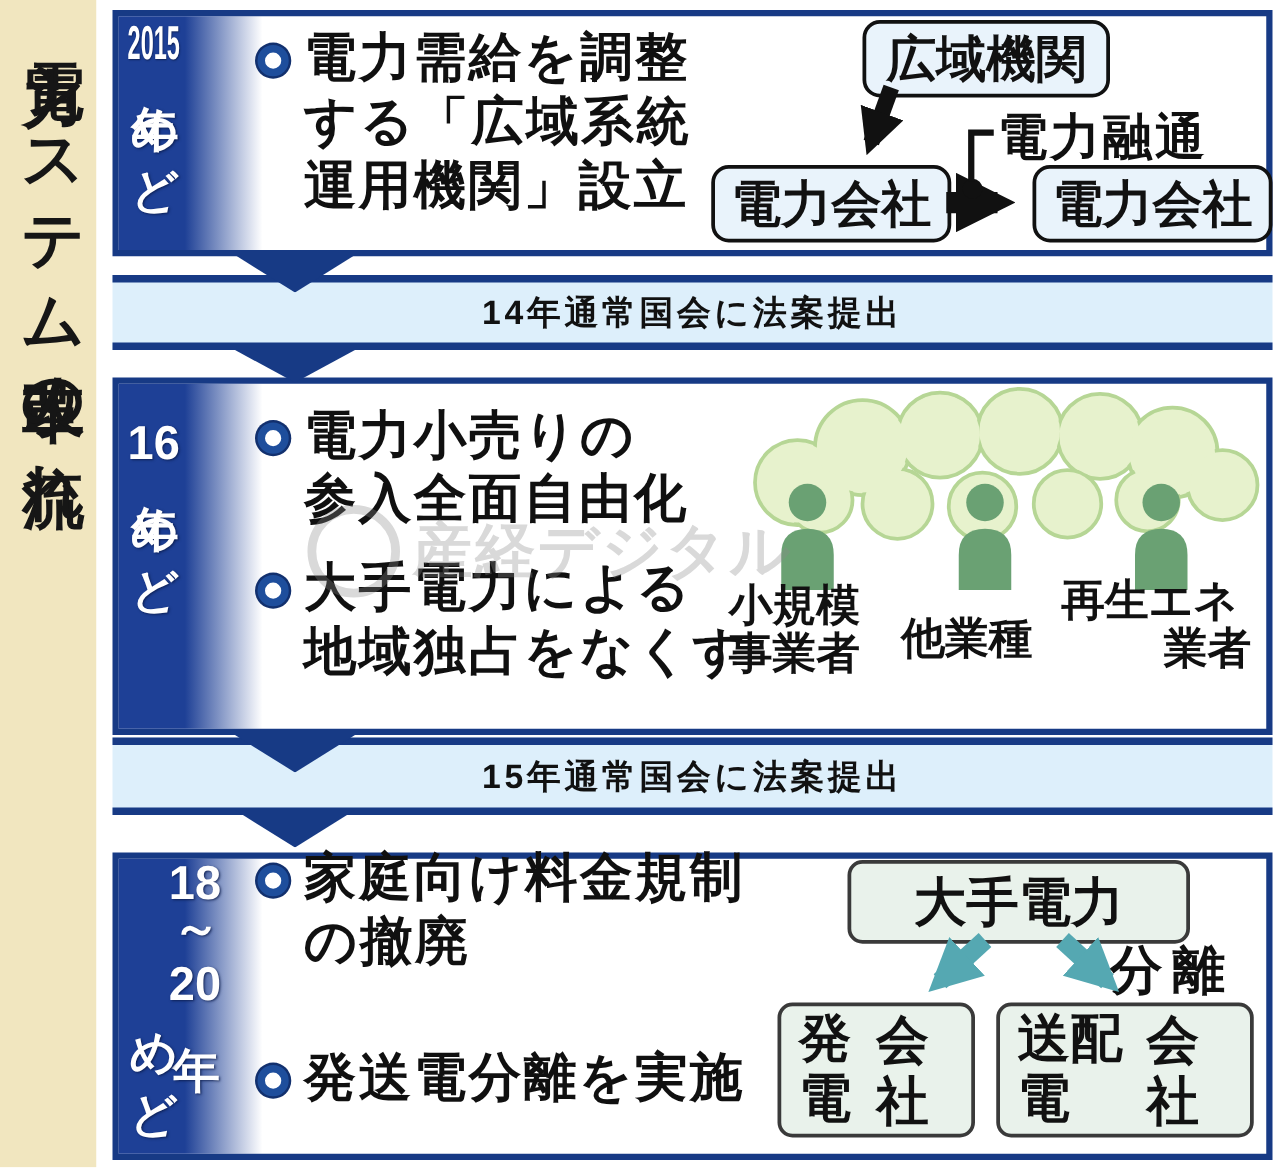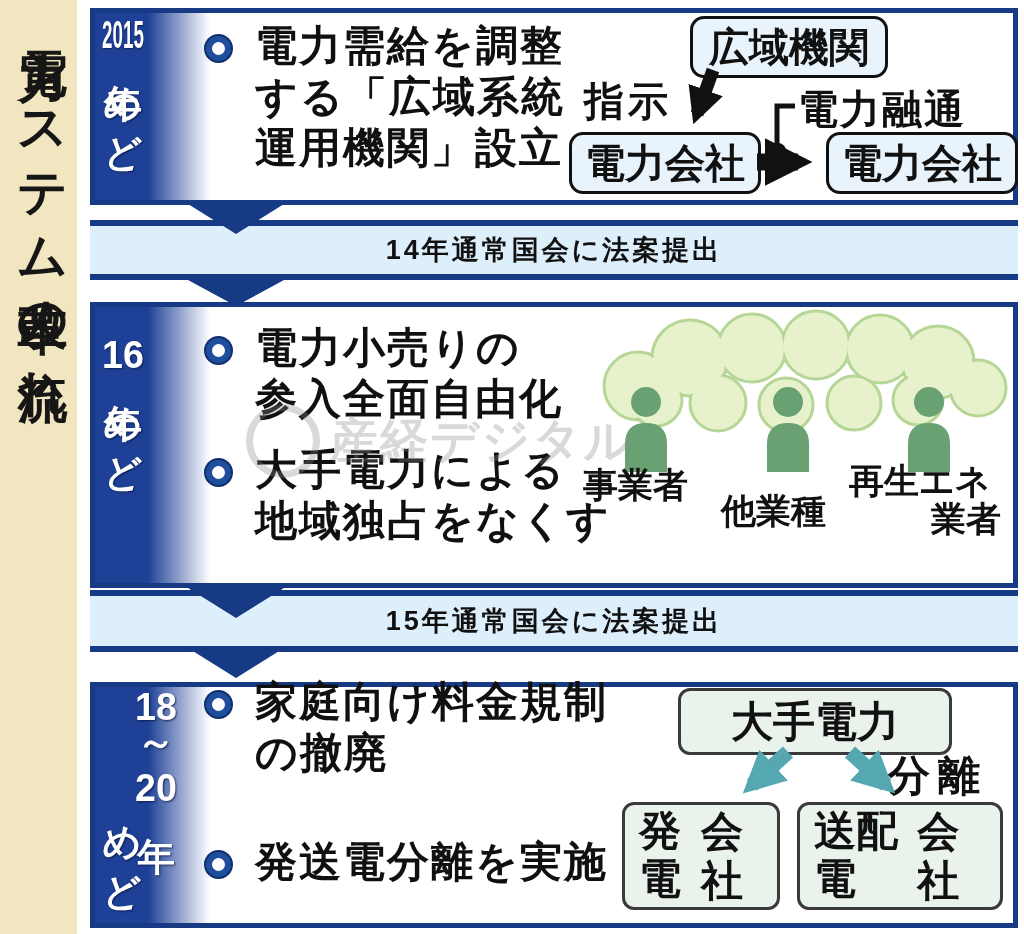--- a/index.html
+++ b/index.html
@@ -15,21 +15,21 @@
   .sec{left:90px;width:928px;background:#fff;border:5px solid #173a85;box-sizing:border-box;}
   .sec1{top:8px;height:197px;}
   .sec2{top:302px;height:286px;}
   .sec3{top:682px;height:246px;}
   .ygrad{position:absolute;left:0;top:0;bottom:0;width:115px;
          background:linear-gradient(to right,#1e4096 0%,#1e4096 46%,rgba(30,64,150,0) 100%);}
   .ylabel{writing-mode:vertical-rl;text-orientation:mixed;color:#fff;font-weight:700;
           font-size:38px;letter-spacing:5px;z-index:2;text-shadow:1px 1px 2px rgba(10,25,70,.8);}
   .tcy{text-combine-upright:all;}
   
-  .bullet{display:flex;gap:24px;z-index:2;}
+  .bullet{display:flex;gap:12px;z-index:2;}
   .ring{width:13px;height:13px;border:6px solid #1e4e9c;border-radius:50%;margin-top:16px;
         flex:none;background:#fff;box-shadow:0 0 0 2px #12306e;}
   .btext{font-family:"DejaVu Serif","Liberation Serif",serif;font-weight:600;font-size:42px;
          line-height:1.22;letter-spacing:2px;white-space:pre-line;color:#101010;}
   
   .banner{left:90px;width:928px;background:#ddeffb;border-top:6px solid #173a85;
           border-bottom:6px solid #173a85;box-sizing:border-box;display:flex;align-items:center;
           justify-content:center;font-weight:700;font-size:27px;letter-spacing:3px;z-index:1;}
   .banner1{top:220px;height:60px;}
   .banner2{top:590px;height:62px;}
@@ -73,21 +73,20 @@
   </div>
   <div class="abs bullet" style="left:206px;top:20px;">
     <span class="ring"></span>
     <div class="btext">電力需給を調整
 する「広域系統
 運用機関」設立</div>
   </div>
   <div class="abs bxb" style="left:690px;top:16px;width:192px;height:56px;">
     <span>広域機関</span>
   </div>
-  <div class="abs slabel" style="left:584px;top:74px;">指示</div>
   <div class="abs slabel" style="left:798px;top:82px;letter-spacing:2px;">電力融通</div>
   <div class="abs bxb" style="left:569px;top:132px;width:186px;height:56px;">
     <span>電力会社</span>
   </div>
   <div class="abs bxb" style="left:826px;top:132px;width:186px;height:56px;">
     <span>電力会社</span>
   </div>
 
   <div class="abs chev" style="top:204px;height:30px;"></div>
   <div class="abs banner banner1">
@@ -156,20 +155,21 @@
       </g>
   </svg>
   <svg class="abs" style="left:900px;top:386px;z-index:2;" width="58" height="86" viewBox="0 0 58 86">
     <g fill="#6aa173">
         <circle cx="29" cy="16" r="15"></circle>
         <path d="M8,86 L8,58 Q8,37 29,37 Q50,37 50,58 L50,86 Z"></path>
       </g>
   </svg>
 
   <div class="abs elabel" style="left:583px;top:466px;">
+    <span>小規模</span>
     <span>事業者</span>
   </div>
   <div class="abs elabel" style="left:721px;top:492px;">
     <span>他業種</span>
   </div>
   <div class="abs elabel" style="left:849px;top:462px;width:152px;">
     <span>再生エネ</span>
     <span class="l2r">業者</span>
   </div>
 

